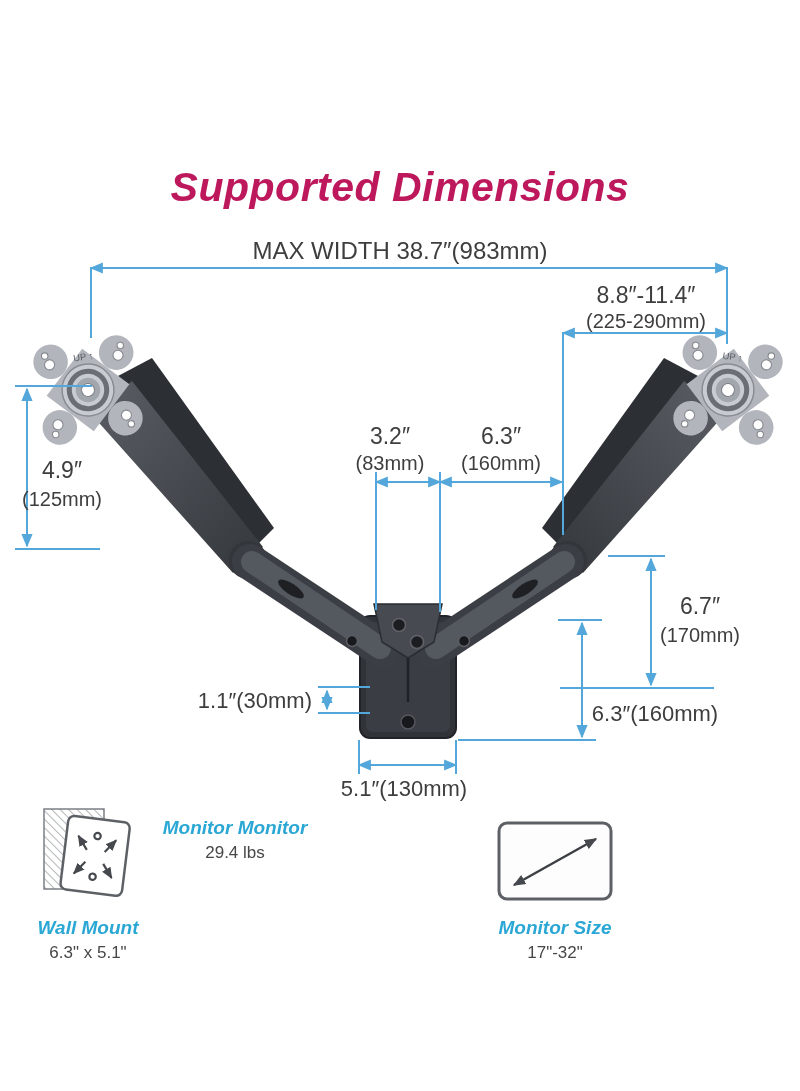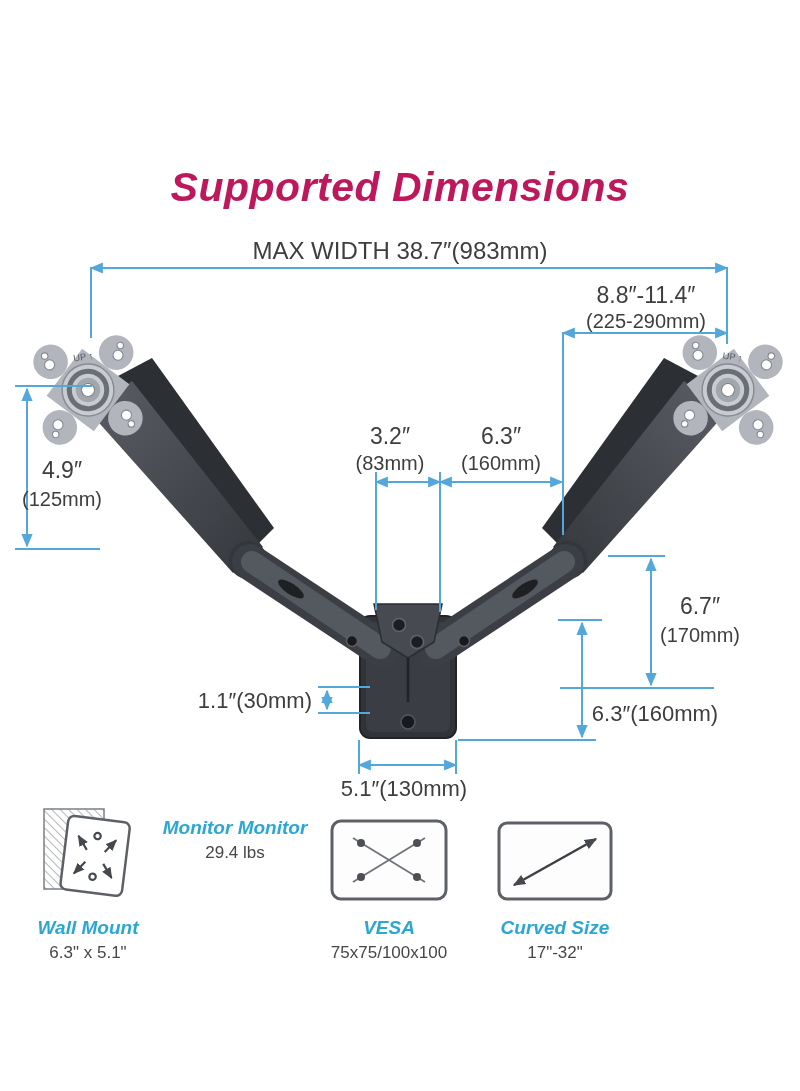--- a/index.html
+++ b/index.html
@@ -217,44 +217,27 @@
       </div>
       <div class="f-label">Wall Mount</div>
       <div class="f-value">6.3" x 5.1"</div>
     </div>
 
     <div class="feature" style="left:160px;width:150px">
       <div class="f-label">Monitor Monitor</div>
       <div class="f-value">29.4 lbs</div>
     </div>
 
-    <div class="feature" style="left:310px;width:158px">
-      <div class="icon-box">
-        <svg width="120" height="86" viewBox="0 0 120 86">
-          <rect x="3" y="4" width="114" height="78" rx="9" fill="#fdfdfd" stroke="#5d6166" stroke-width="3"></rect>
-          <line x1="24" y1="21" x2="96" y2="65" stroke="#70747a" stroke-width="1.8"></line>
-          <line x1="96" y1="21" x2="24" y2="65" stroke="#70747a" stroke-width="1.8"></line>
-          <g fill="#4c4f54">
-            <circle cx="32" cy="26" r="4"></circle>
-              <circle cx="88" cy="26" r="4"></circle>
-            <circle cx="32" cy="60" r="4"></circle>
-              <circle cx="88" cy="60" r="4"></circle>
-          </g>
-        </svg>
-      </div>
-      <div class="f-label">VESA</div>
-      <div class="f-value">75x75/100x100</div>
-    </div>
 
     <div class="feature" style="left:472px;width:166px">
       <div class="icon-box">
         <svg width="118" height="84" viewBox="0 0 118 84">
           <rect x="3" y="4" width="112" height="76" rx="8" fill="#fdfdfd" stroke="#5d6166" stroke-width="3"></rect>
           <line x1="18" y1="66" x2="100" y2="20" stroke="#3c3f43" stroke-width="2.4" marker-start="url(#ahd)" marker-end="url(#ahd)"></line>
         </svg>
       </div>
-      <div class="f-label">Curved Size</div>
+      <div class="f-label">Monitor Size</div>
       <div class="f-value">17"-32"</div>
     </div>
 
 
   </div>
 </div>
 
 </body></html>

